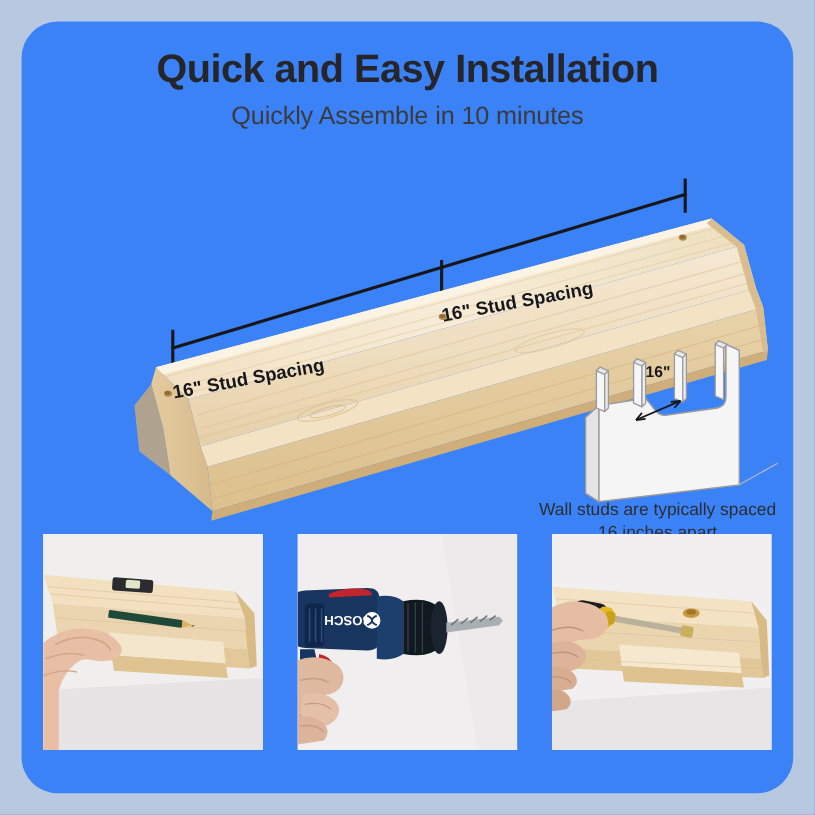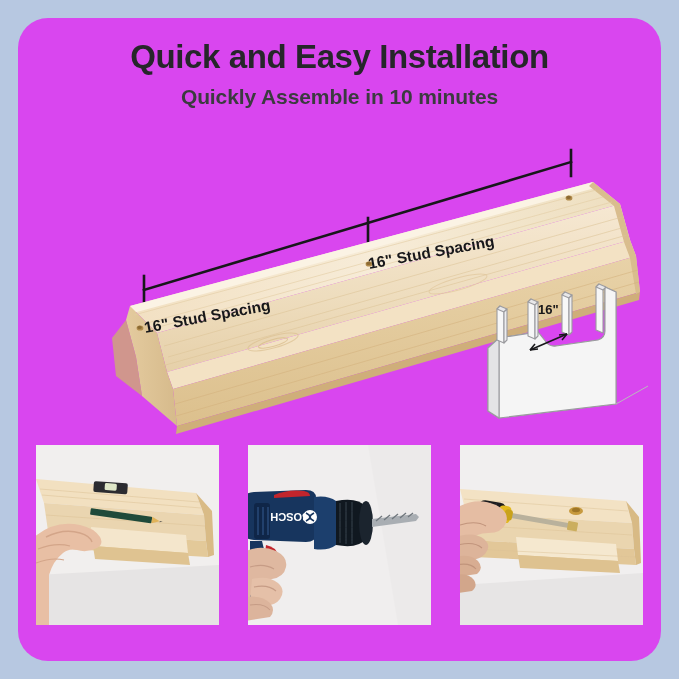--- a/index.html
+++ b/index.html
@@ -7,36 +7,36 @@
     width: 679px; height: 679px;
     font-family: "Liberation Sans", sans-serif;
     overflow: hidden;
   }
   body { background: #b7c8e1; position: relative; }
 
   .card {
     position: absolute;
     left: 18px; top: 18px;
     width: 643px; height: 643px;
-    background: #d946ef;
+    background: #3b82f6;
     border-radius: 30px;
     overflow: hidden;
   }
 
   
   .headline {
     position: absolute; left: 0; top: 20px; width: 100%;
     text-align: center;
     font-size: 33px; font-weight: bold; letter-spacing: -0.4px;
     color: #26262a;
   }
   .subhead {
     position: absolute; left: 0; top: 67px; width: 100%;
     text-align: center;
-    font-size: 21px; font-weight: bold; letter-spacing: -0.1px;
+    font-size: 21px; font-weight: normal; letter-spacing: -0.1px;
     color: #3b3b3f;
   }
 
   
   .badge { position: absolute; left: 48px; top: 100px; width: 72px; height: 92px; }
   .badge svg { display: block; }
   .badge-text {
     position: absolute; left: 0; top: 28px; width: 100%;
     text-align: center; color: #ffffff;
     font-size: 19px; font-weight: bold; line-height: 21px;
@@ -210,20 +210,21 @@
       <g stroke="#17171a" stroke-width="1.5" fill="none">
         <line x1="64" y1="74" x2="101" y2="58"></line>
         <line x1="64" y1="74" x2="72" y2="73"></line>
         <line x1="64" y1="74" x2="69" y2="68"></line>
         <line x1="101" y1="58" x2="93" y2="59"></line>
         <line x1="101" y1="58" x2="96" y2="64"></line>
       </g>
     </svg>
     <div class="stud-dim">16"</div>
   </div>
+  <div class="stud-caption">Wall studs are typically spaced 16 inches apart</div>
 
   <div class="photos">
 
     <div class="photo">
       <svg width="183" height="180" viewBox="0 0 183 180">
         <rect width="183" height="180" fill="#eceaea"></rect>
         <rect x="0" y="0" width="183" height="180" fill="#f1efee"></rect>
 
         <path d="M0 130 L183 120 L183 180 L0 180 Z" fill="#e6e4e4"></path>
 

